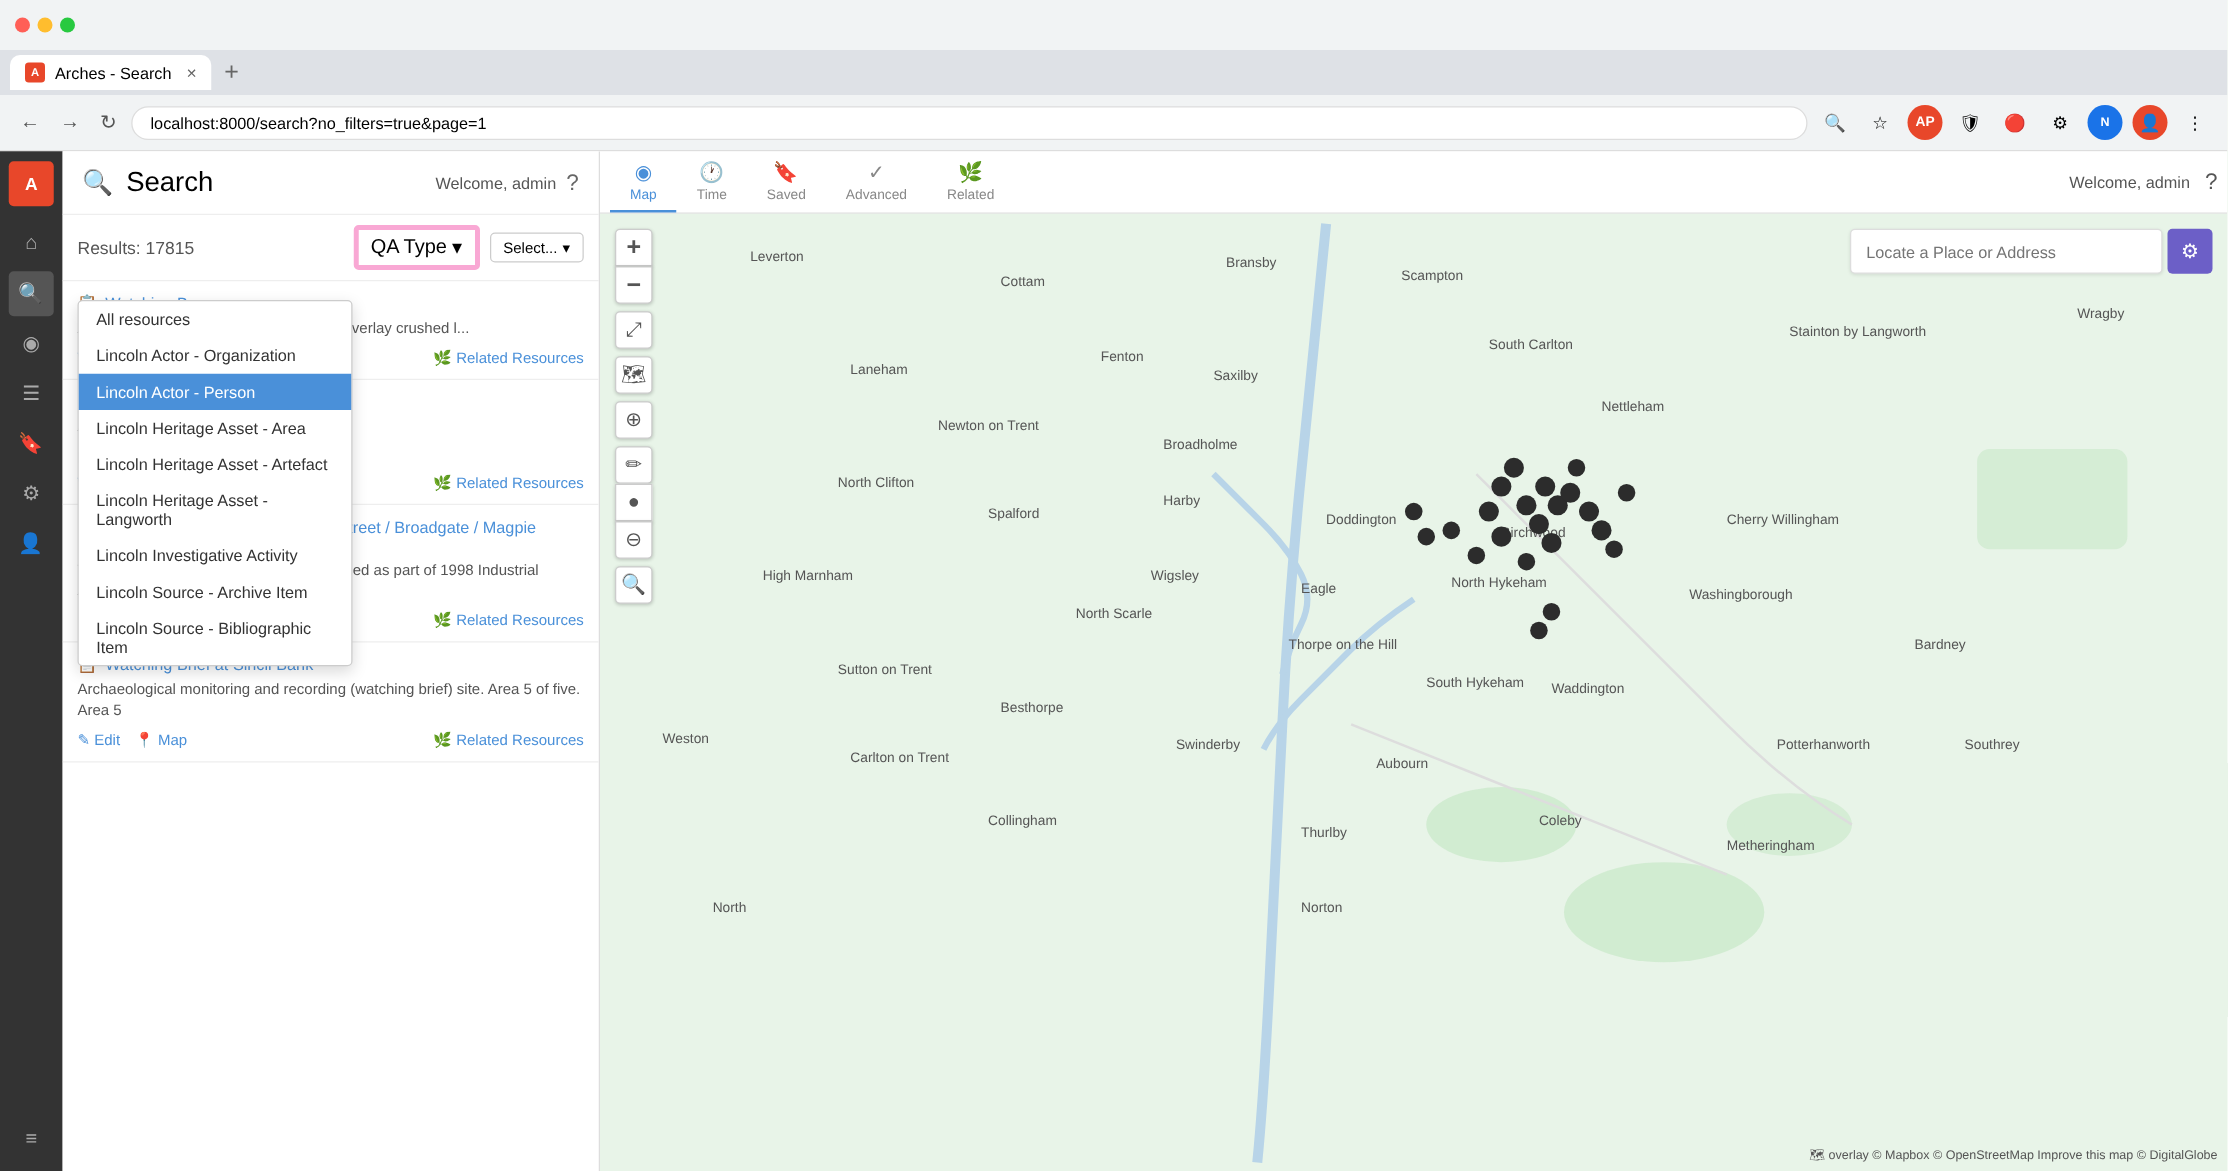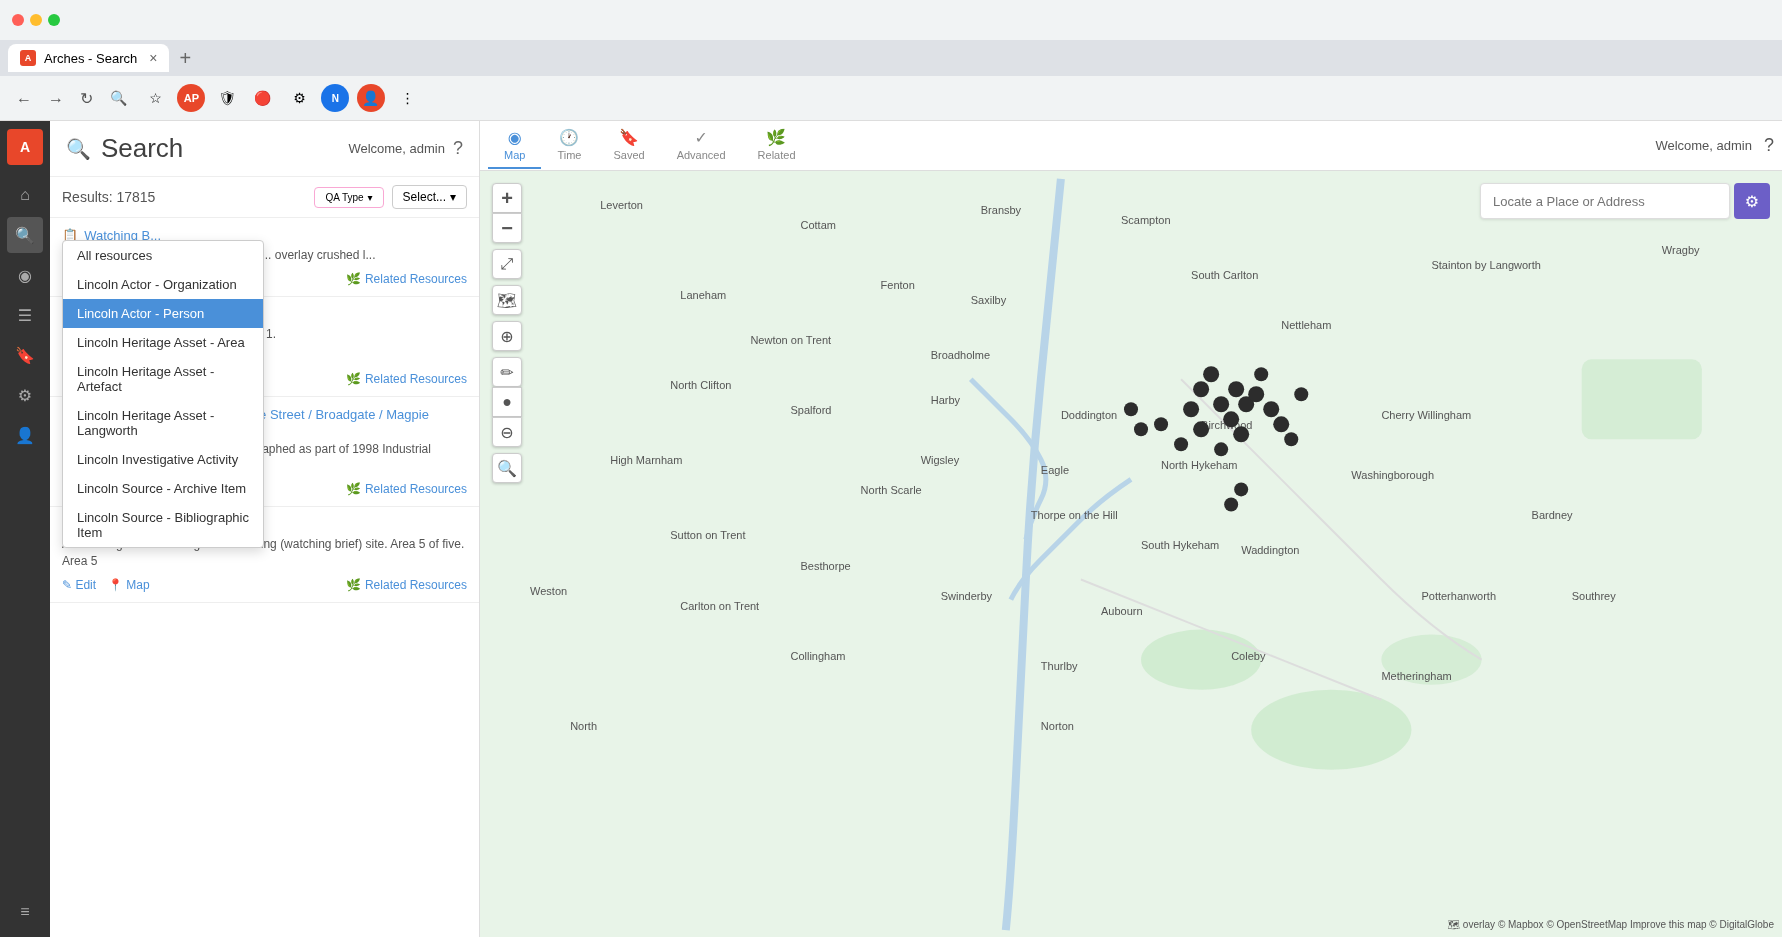--- a/index.html
+++ b/index.html
@@ -33,37 +33,37 @@
     .sidebar-icon.active { background: #555; color: #fff; }
     .sidebar-logo { width: 36px; height: 36px; background: #e8472a; border-radius: 4px; display: flex; align-items: center; justify-content: center; color: white; font-size: 14px; font-weight: bold; margin-bottom: 8px; }
 
     
     .main-content { display: flex; flex: 1; overflow: hidden; }
 
     
     .search-panel { width: 430px; background: #fff; display: flex; flex-direction: column; border-right: 1px solid #ddd; flex-shrink: 0; }
     .search-header { padding: 12px 16px; border-bottom: 1px solid #eee; display: flex; align-items: center; gap: 10px; }
     .search-icon-big { color: #555; font-size: 20px; }
-    .search-title { font-size: 26px; font-weight: 300; color: #404040; }
+    .search-title { font-size: 22px; font-weight: 300; color: #000000; }
     .search-actions { margin-left: auto; display: flex; align-items: center; gap: 8px; }
     .help-btn { color: #666; font-size: 18px; cursor: pointer; }
 
     
     .resource-finder { padding: 10px 12px; border-bottom: 1px solid #eee; display: flex; gap: 6px; align-items: center; }
     .resource-input { flex: 1; border: 1px solid #ddd; border-radius: 4px; padding: 6px 10px; font-size: 13px; color: #999; }
     .dropdown-arrow { background: #fff; border: 1px solid #ddd; border-radius: 4px; padding: 6px 8px; cursor: pointer; color: #666; }
 
     
     .results-bar { padding: 8px 12px; display: flex; align-items: center; gap: 8px; border-bottom: 1px solid #eee; }
     .results-count { font-size: 14px; color: #555; flex: 1; }
-    .qa-type-btn { background: #fff; border: 1px solid #f9a8d4; border-radius: 4px; padding: 4px 10px; font-size: 10px; cursor: pointer; display: flex; align-items: center; gap: 4px; }
+    .qa-type-btn { background: #fff; border: 4px solid #f9a8d4; border-radius: 4px; padding: 4px 10px; font-size: 16px; cursor: pointer; display: flex; align-items: center; gap: 4px; }
     .select-btn { background: #fff; border: 1px solid #ccc; border-radius: 4px; padding: 4px 10px; font-size: 12px; cursor: pointer; display: flex; align-items: flex-start; gap: 4px; }
 
     
-    .dropdown-overlay { position: absolute; left: 62px; top: 240px; width: 202px; background: #fff; border: 1px solid #ccc; border-radius: 4px; box-shadow: 0 4px 12px rgba(0,0,0,0.15); z-index: 1000; }
+    .dropdown-overlay { position: absolute; left: 62px; top: 240px; width: 220px; background: #fff; border: 1px solid #ccc; border-radius: 4px; box-shadow: 0 4px 12px rgba(0,0,0,0.15); z-index: 1000; }
     .dropdown-item { padding: 7px 14px; font-size: 13px; cursor: pointer; color: #333; }
     .dropdown-item.selected { background: #4a90d9; color: #fff; }
 
     
     .results-list { flex: 1; overflow-y: auto; }
     .result-item { padding: 10px 12px; border-bottom: 1px solid #eee; }
     .result-title { color: #4a90d9; font-size: 13px; font-weight: 500; display: flex; align-items: center; gap: 6px; margin-bottom: 4px; cursor: pointer; }
     .result-desc { font-size: 12px; color: #555; line-height: 1.4; margin-bottom: 8px; }
     .result-actions { display: flex; align-items: center; gap: 12px; font-size: 12px; }
     .result-action { color: #4a90d9; cursor: pointer; display: flex; align-items: center; gap: 3px; }
@@ -116,20 +116,21 @@
       <span>Arches - Search</span>
       <span class="tab-close">×</span>
     </div>
     <span class="new-tab-btn">+</span>
   </div>
 
   <div class="address-bar">
     <button class="nav-btn">←</button>
     <button class="nav-btn">→</button>
     <button class="nav-btn">↻</button>
+    <input class="address-input" value="localhost:8000/search?no_filters=true&amp;page=1" style="">
     <div class="browser-actions">
       <div class="browser-action-icon">🔍</div>
       <div class="browser-action-icon">☆</div>
       <div class="browser-action-icon" style="background:#e8472a;color:white;font-size:11px;font-weight:bold;">AP</div>
       <div class="browser-action-icon">🛡</div>
       <div class="browser-action-icon">🔴</div>
       <div class="browser-action-icon">⚙</div>
       <div class="browser-action-icon" style="background:#1a73e8;color:white;font-size:10px;font-weight:bold;">N</div>
       <div class="browser-action-icon" style="background:#e8472a;color:white;">👤</div>
       <div class="browser-action-icon">⋮</div>

